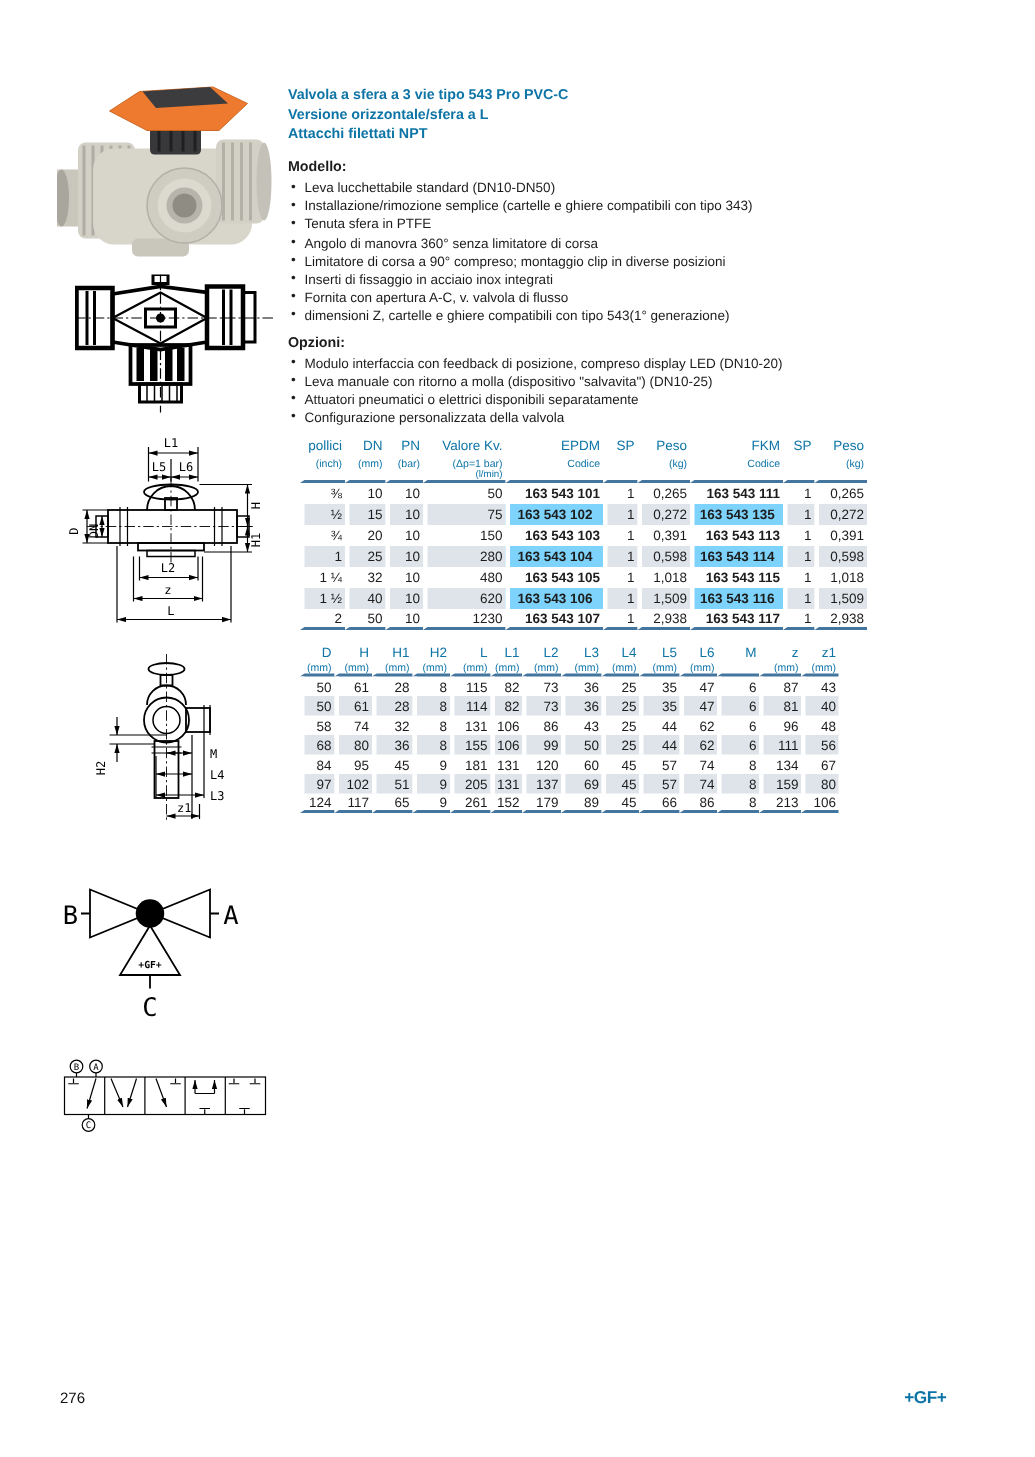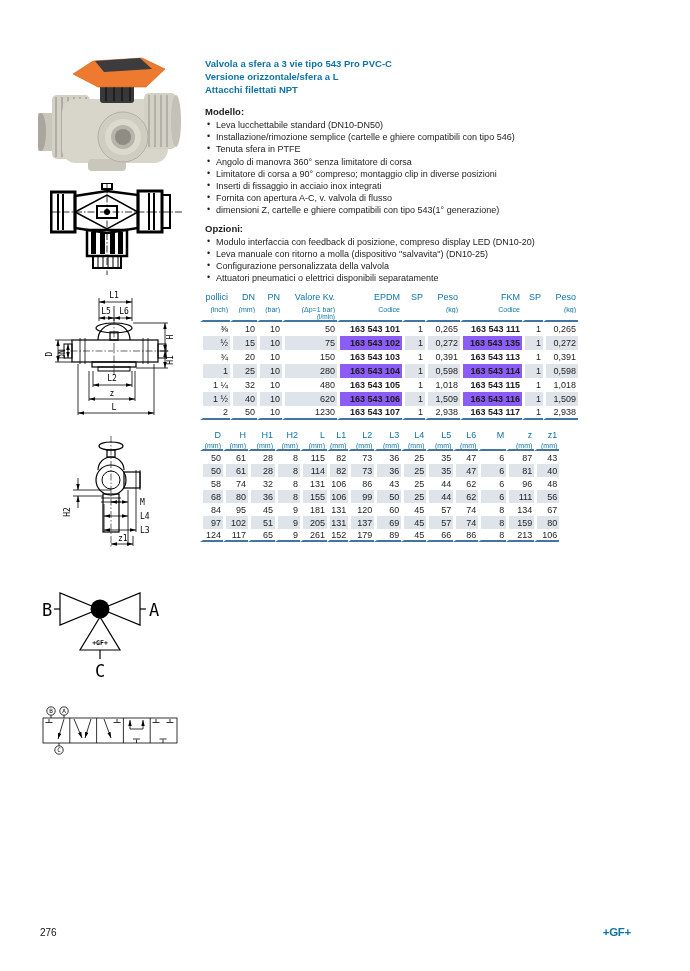--- a/index.html
+++ b/index.html
@@ -2,21 +2,21 @@
 <html><head>
 <meta charset="utf-8">
 <style>
   html,body { margin:0; padding:0; background:#fff; }
   .page {
     position:relative; width:690px; height:971px; background:#ffffff;
     font-family:"Liberation Sans", sans-serif; color:#1c1c1c; overflow:hidden;
   }
 
   
-  .text-col { position:absolute; left:205px; top:57px; width:452px; }
+  .text-col { position:absolute; left:192px; top:57px; width:452px; }
   .title-line { color:#0d74a6; font-weight:700; font-size:9.5px; line-height:13px; }
   .section-heading { font-weight:700; font-size:9.5px; line-height:13px; margin-top:9px; }
   .section-heading.opzioni { margin-top:5px; }
   ul.bullets { margin:1px 0 0 0; padding:0; list-style:none; }
   ul.bullets li { font-size:9px; line-height:12.2px; padding-left:11px; position:relative; }
   ul.bullets li::before { content:"•"; position:absolute; left:2px; top:-1px; font-size:9px; }
 
   
   table.gf { border-collapse:separate; border-spacing:0; table-layout:fixed; position:absolute; left:200px; }
   #order-table { top:289px; }
@@ -28,21 +28,21 @@
   table.gf thead th { color:#0d74a6; vertical-align:bottom; font-weight:400; }
   table.gf thead tr.labels th { font-size:9px; height:13px; }
   table.gf thead tr.units  th { font-size:7px; font-weight:400; height:11px; }
   table.gf thead th.ubold  { font-size:9px; font-weight:700; }
   table.gf thead tr.units2 th { font-size:6.5px; font-weight:400; height:9px; }
   table.gf thead tr.hrule th { border-bottom:2px solid #44759e; }
   #order-table tbody td { font-size:9px; height:14px; }
   #dim-table  tbody td { font-size:9px; height:13px; }
   table.gf tbody td.code { font-weight:700; }
   table.gf tbody tr.shade td { background:#dfe4ea; }
-  table.gf tbody tr.shade td.code { background:#8b5cf6; }
+  table.gf tbody tr.shade td.code { background:#7dd3fc;text-align:center; }
   table.gf tbody tr:last-child td { border-bottom:2px solid #44759e; }
 
   
   .fig { position:absolute; }
   #fig-photo   { left:38px;  top:57px; }
   #fig-topview { left:50px;  top:183px; }
   #fig-dim-front { left:28px; top:288px; }
   #fig-dim-side  { left:28px; top:432px; }
   #fig-flow-symbol { left:35px; top:588px; }
   #fig-flow-schema { left:40px; top:703px; }
@@ -301,35 +301,35 @@
 
   
   <div class="text-col">
     <div class="title-line">Valvola a sfera a 3 vie tipo 543 Pro PVC-C</div>
     <div class="title-line">Versione orizzontale/sfera a L</div>
     <div class="title-line">Attacchi filettati NPT</div>
 
     <div class="section-heading">Modello:</div>
     <ul class="bullets">
         <li>Leva lucchettabile standard (DN10-DN50)</li>
-        <li>Installazione/rimozione semplice (cartelle e ghiere compatibili con tipo 546)</li>
+        <li>Installazione/rimozione semplice (cartelle e ghiere compatibili con tipo 343)</li>
         <li>Tenuta sfera in PTFE</li>
         <li>Angolo di manovra 360° senza limitatore di corsa</li>
         <li>Limitatore di corsa a 90° compreso; montaggio clip in diverse posizioni</li>
         <li>Inserti di fissaggio in acciaio inox integrati</li>
         <li>Fornita con apertura A-C, v. valvola di flusso</li>
         <li>dimensioni Z, cartelle e ghiere  compatibili con tipo 543(1° generazione)</li>
       </ul>
 
     <div class="section-heading opzioni">Opzioni:</div>
     <ul class="bullets">
         <li>Modulo interfaccia con feedback di posizione, compreso display LED (DN10-20)</li>
         <li>Leva manuale con ritorno a molla (dispositivo "salvavita") (DN10-25)</li>
+        <li>Attuatori pneumatici o elettrici disponibili separatamente</li>
         <li>Configurazione personalizzata della valvola</li>
-        <li>Attuatori pneumatici o elettrici disponibili separatamente</li>
       </ul>
   </div>
 
   
   <table id="order-table" class="gf">
       <colgroup>
         <col style="width: 30px;">
         <col style="width: 27px;">
         <col style="width: 25px;">
         <col style="width: 55px;">

